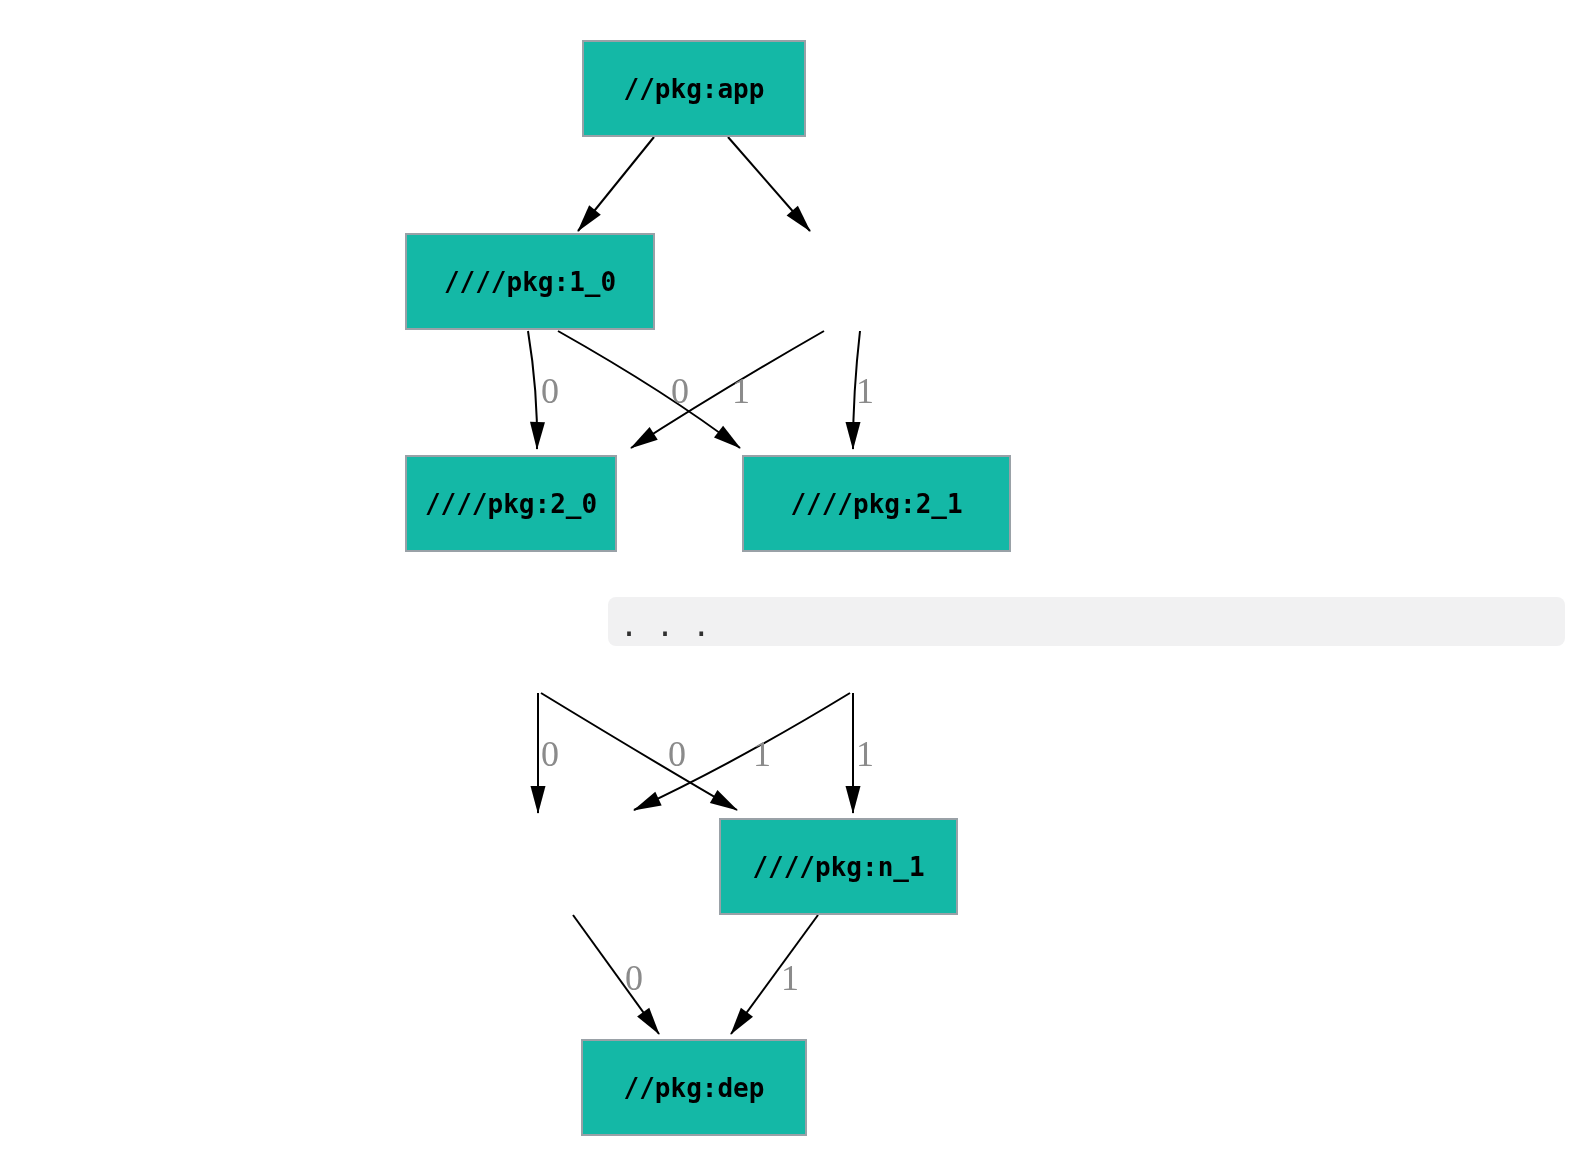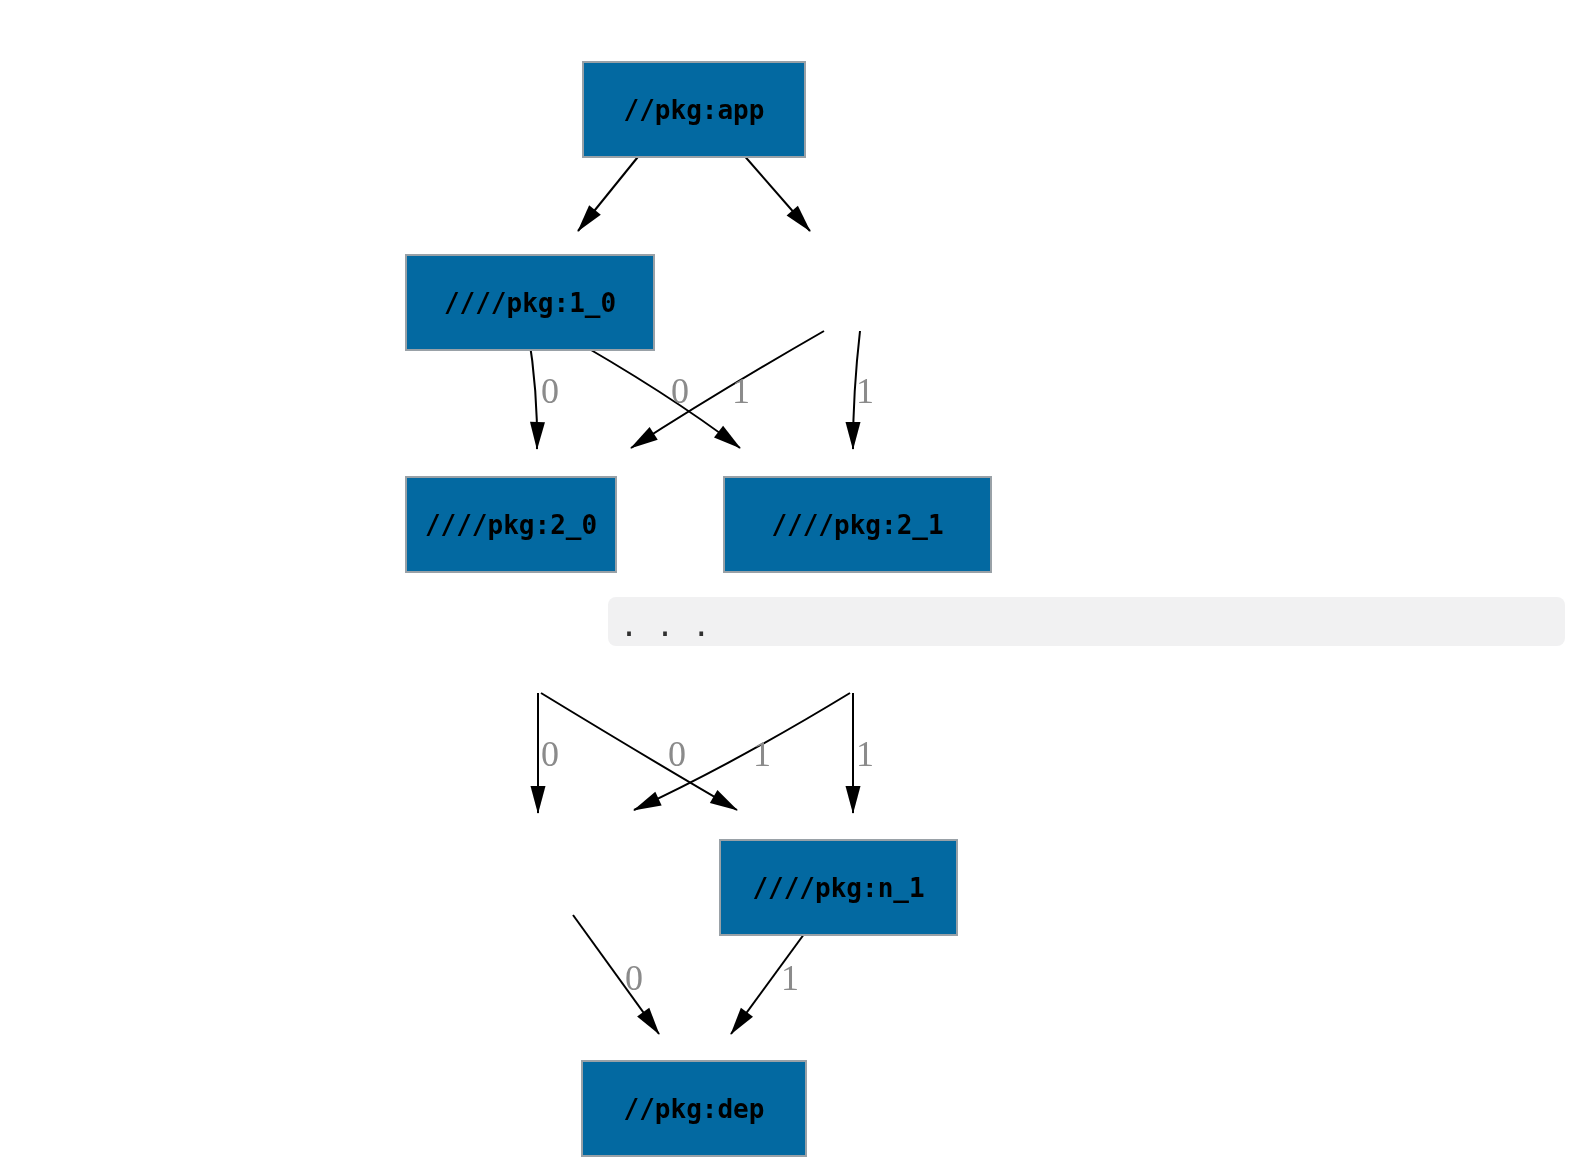--- a/index.html
+++ b/index.html
@@ -18,37 +18,36 @@
   svg.edge-layer {
     position: absolute;
     left: 0;
     top: 0;
     width: 1592px;
     height: 1162px;
   }
   .gnode {
     position: absolute;
     box-sizing: border-box;
-    background: #0369a1;
+    background: #14b8a6;
     border: 2px solid #99a1a7;
     display: flex;
     align-items: center;
     justify-content: center;
     font-family: "DejaVu Sans Mono", monospace;
     font-weight: bold;
     font-size: 26px;
     color: #000000;
     white-space: pre;
-    margin-top: 21px;
   }
   .n-app  { left: 582px; top: 40px;   width: 224px; height: 97px; }
   .n-1_0  { left: 405px; top: 233px;  width: 250px; height: 97px; }
   .n-1_1  { left: 719px; top: 233px;  width: 269px; height: 97px; }
   .n-2_0  { left: 405px; top: 455px;  width: 212px; height: 97px; }
-  .n-2_1  { left: 723px; top: 455px;  width: 269px; height: 97px; }
+  .n-2_1  { left: 742px; top: 455px;  width: 269px; height: 97px; }
   .n-n_0  { left: 405px; top: 818px;  width: 266px; height: 97px; }
   .n-n_1  { left: 719px; top: 818px;  width: 239px; height: 97px; }
   .n-dep  { left: 581px; top: 1039px; width: 226px; height: 97px; }
   .ellipsis-band {
     position: absolute;
     left: 608px;
     top: 597px;
     width: 957px;
     height: 49px;
     box-sizing: border-box;

